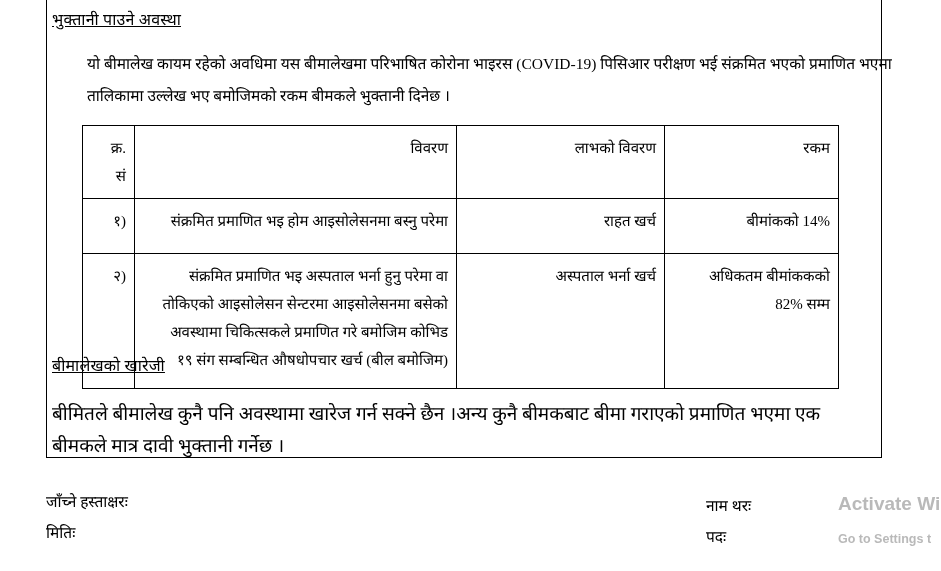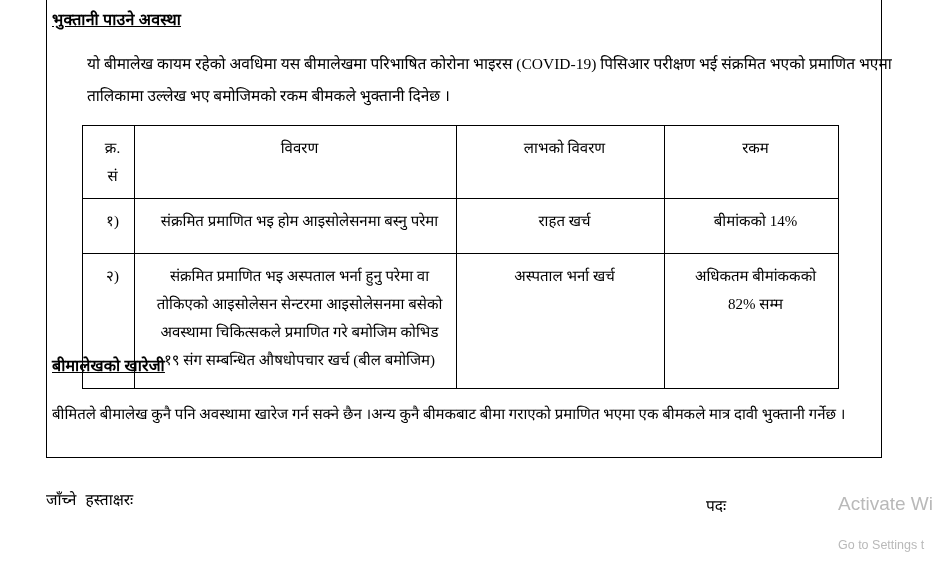--- a/index.html
+++ b/index.html
@@ -36,21 +36,21 @@
     position: absolute;
     left: 881px;
     top: -8px;
     width: 0;
     height: 466px;
     border-right: 1px solid #000;
   }
 
   .section-heading {
     font-size: 16px;
-    font-weight: bold;
+    font-weight: normal;
     text-decoration: underline;
     letter-spacing: 0.2px;
   }
 
   .h1-wrap {
     position: absolute;
     left: 52px;
     top: 8px;
   }
 
@@ -71,21 +71,21 @@
     top: 125px;
     width: 756px;
     border-collapse: collapse;
     table-layout: fixed;
     font-size: 15px;
   }
   .benefit-table td, .benefit-table th {
     border: 1px solid #000;
     padding: 8px 8px 8px 16px;
     vertical-align: top;
-    text-align: center;
+    text-align: right;
     font-weight: normal;
     line-height: 28px;
   }
   .col-sn { width: 52px; }
   .col-desc { width: 322px; }
   .col-benefit { width: 208px; }
   .col-amount { width: 174px; }
   .row-1 td { height: 38px; }
   .row-2 td { height: 118px; }
 
@@ -98,58 +98,58 @@
     left: 52px;
     top: 354px;
     text-align: right;
   }
 
   .para2 {
     position: absolute;
     left: 52px;
     top: 398px;
     width: 820px;
-    font-size: 15px;
+    font-size: 19px;
     line-height: 32px;
   }
 
   .sig-left {
     position: absolute;
     left: 46px;
     top: 486px;
     font-size: 15.5px;
     line-height: 31px;
-    font-family: Liberation Mono, monospace;
   }
   .sig-right {
     position: absolute;
     left: 706px;
     top: 490px;
     font-size: 15.5px;
     line-height: 31px;
   }
 
   .watermark {
     position: absolute;
     left: 838px;
     top: 492px;
     color: #b9b9b9;
     font-family: "Liberation Sans", sans-serif;
     pointer-events: none;
+    font-weight: bold;
   }
   .watermark .wm-title {
     font-size: 19px;
     line-height: 24px;
     white-space: nowrap;
   }
   .watermark .wm-sub {
     font-size: 12.5px;
     line-height: 18px;
     white-space: nowrap;
-    margin-top: 20px;
+    margin-top: 14px;
   }
 </style>
 </head>
 <body>
 
 <div class="page">
 
   <div class="doc-frame"></div>
   <div class="doc-frame-right"></div>
 
@@ -191,23 +191,25 @@
   </table>
 
   <div class="h2-wrap">
     <span class="section-heading">बीमालेखको खारेजी</span>
   </div>
 
   <div class="para2">बीमितले बीमालेख कुनै पनि अवस्थामा खारेज गर्न सक्ने छैन ।अन्य कुनै बीमकबाट बीमा गराएको प्रमाणित भएमा एक बीमकले मात्र दावी भुक्तानी गर्नेछ ।</div>
 
   <div class="sig-left">
     <div>जाँच्ने हस्ताक्षरः</div>
+    <div>मितिः</div>
   </div>
 
   <div class="sig-right">
+    <div>नाम थरः</div>
     <div>पदः</div>
   </div>
 
   <div class="watermark">
     <div class="wm-title">Activate Wi</div>
     <div class="wm-sub">Go to Settings t</div>
   </div>
 
 </div>
 

